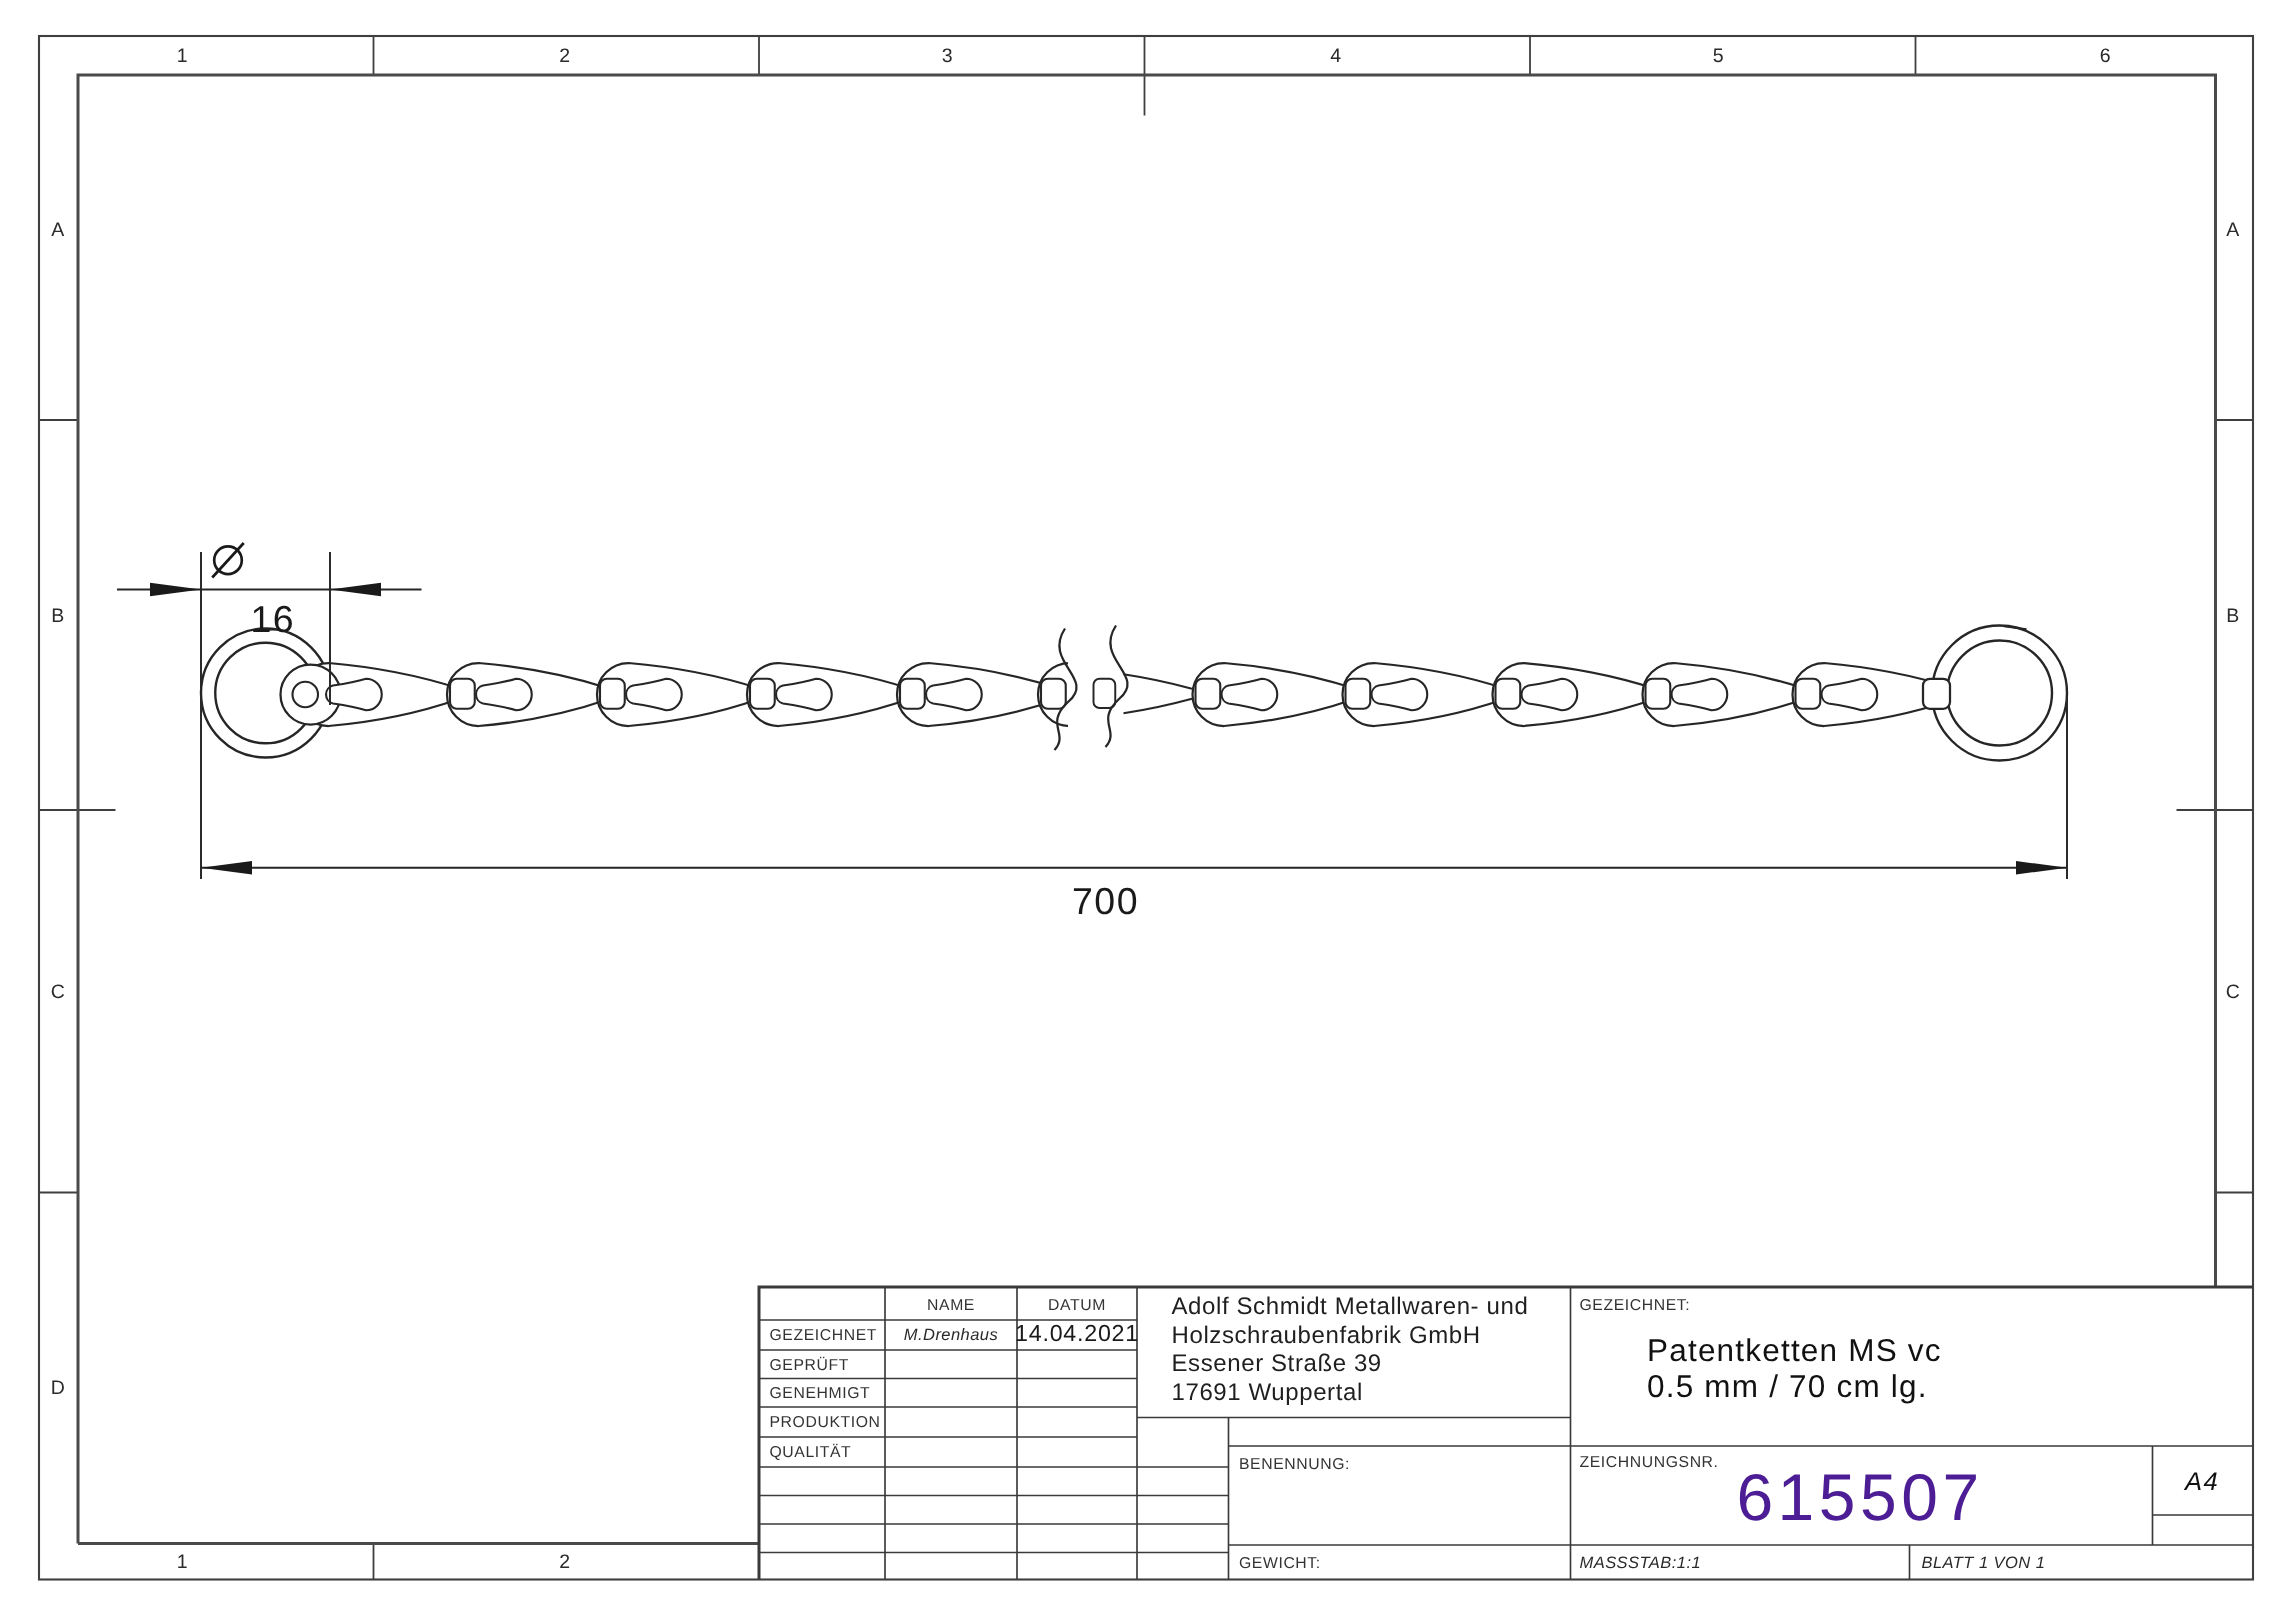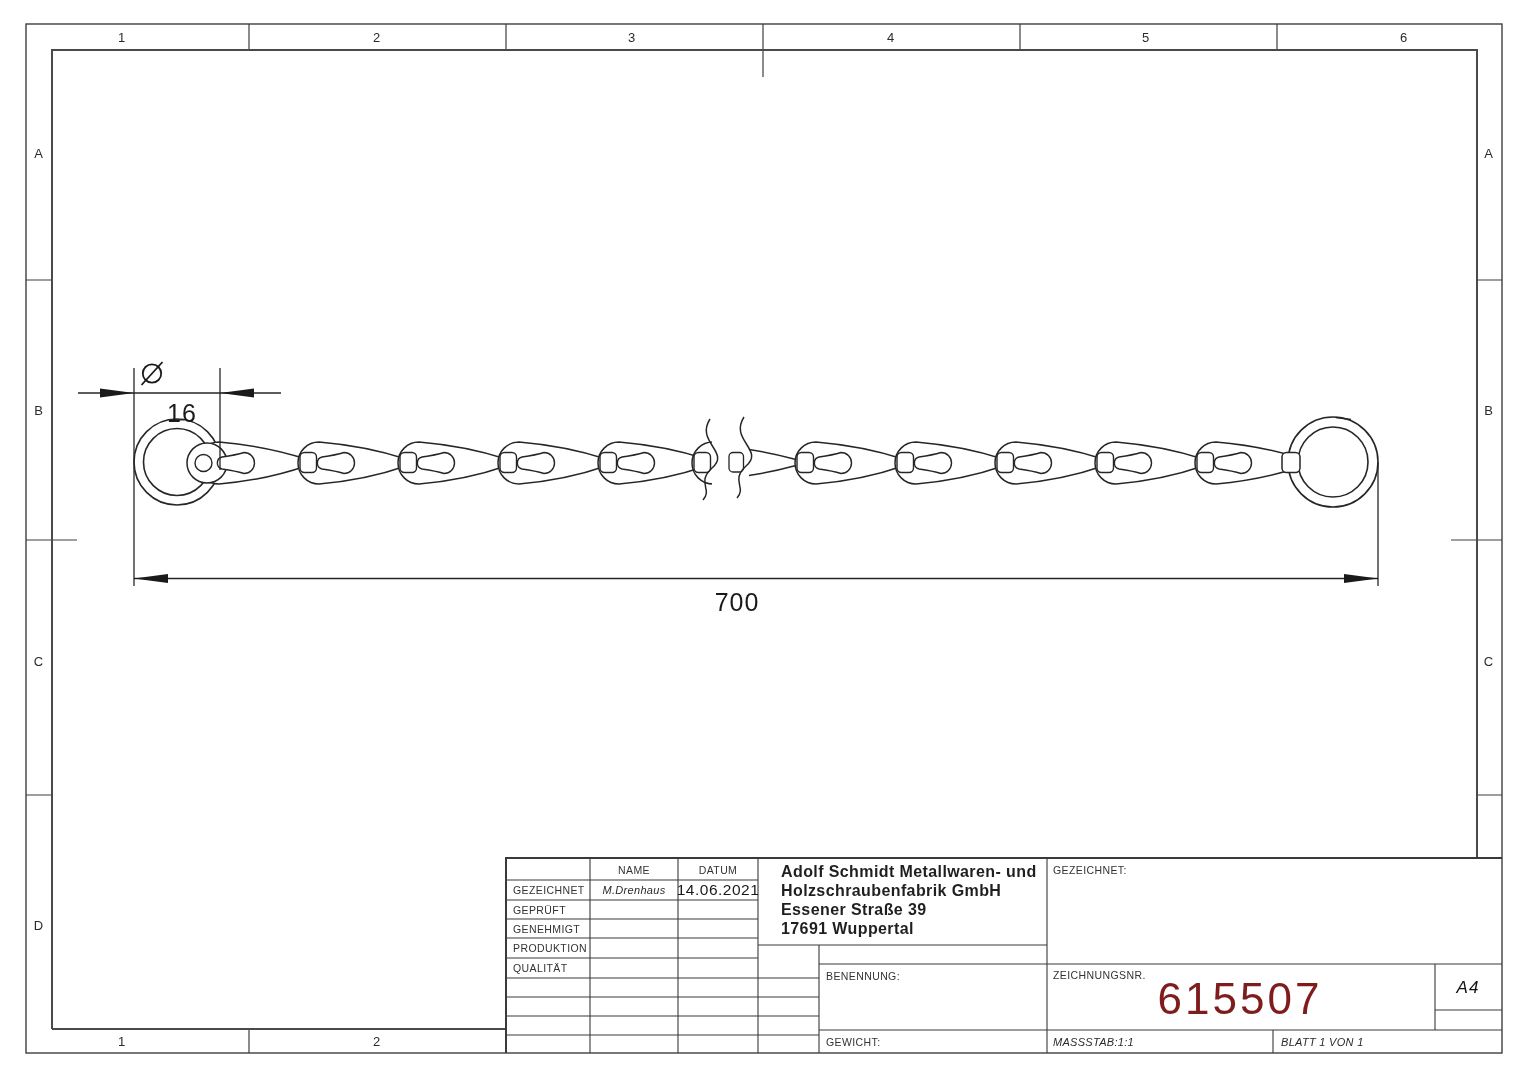--- a/index.html
+++ b/index.html
@@ -6,23 +6,23 @@
   .sheet{position:relative;width:1528px;height:1080px;background:#fff;
          font-family:"Liberation Sans",sans-serif;color:#1c1c1c;overflow:hidden;}
   svg.layer{position:absolute;left:0;top:0;width:1528px;height:1080px;}
   .txt{position:absolute;white-space:nowrap;}
   .ctr{transform:translate(-50%,-50%);}
   .vctr{transform:translateY(-50%);}
   .zone{font-size:13px;color:#2b2b2b;letter-spacing:1px;}
   .tb-small{font-size:10.5px;color:#333;letter-spacing:.4px;}
   .tb-cell{font-size:11px;color:#2a2a2a;letter-spacing:.3px;font-style:italic;}
   .tb-date{font-size:15.5px;color:#1a1a1a;letter-spacing:.5px;}
-  .company{font-size:16px;line-height:19px;color:#1f1f1f;letter-spacing:.4px;font-weight:bold;}
+  .company{font-size:16px;line-height:19px;color:#1f1f1f;letter-spacing:.4px;}
   .title-big{font-size:21px;line-height:24px;color:#111;letter-spacing:.8px;}
-  .dwg-no{font-size:44px;color:#7f1d1d;letter-spacing:3px;}
+  .dwg-no{font-size:44px;color:#4c1d95;letter-spacing:3px;}
   .paper{font-size:17px;color:#111;letter-spacing:1px;font-style:italic;}
   .dim-text{font-size:25px;color:#1a1a1a;letter-spacing:1px;margin-top:40px;}
 </style>
 </head>
 <body>
 
 <div class="sheet">
 
   <svg class="layer" viewBox="0 0 1528 1080">
 
@@ -136,34 +136,38 @@
   <div class="txt zone ctr" style="left:1489px;top:661px">C</div>
 
   <div class="txt dim-text" style="left:167px;top:359px">16</div>
   <div class="txt dim-text ctr" style="left:737px;top:562px">700</div>
 
   <div class="txt tb-small ctr" style="left:634px;top:870px">NAME</div>
   <div class="txt tb-small ctr" style="left:718px;top:870px">DATUM</div>
 
   <div class="txt tb-small vctr" style="left:513px;top:890px">GEZEICHNET</div>
   <div class="txt tb-cell ctr" style="left:634px;top:890px">M.Drenhaus</div>
-  <div class="txt tb-date ctr" style="left:718px;top:890px">14.06.2021</div>
+  <div class="txt tb-date ctr" style="left:718px;top:890px">14.04.2021</div>
   <div class="txt tb-small vctr" style="left:513px;top:910px">GEPRÜFT</div>
   <div class="txt tb-small vctr" style="left:513px;top:929px">GENEHMIGT</div>
   <div class="txt tb-small vctr" style="left:513px;top:948px">PRODUKTION</div>
   <div class="txt tb-small vctr" style="left:513px;top:968px">QUALITÄT</div>
 
   <div class="company" style="position:absolute;left:781px;top:862px">
     <div>Adolf Schmidt Metallwaren- und</div>
     <div>Holzschraubenfabrik GmbH</div>
     <div>Essener Straße 39</div>
     <div>17691 Wuppertal</div>
   </div>
 
   <div class="txt tb-small" style="left:1053px;top:864px">GEZEICHNET:</div>
+  <div class="title-big" style="position:absolute;left:1098px;top:889px">
+    <div>Patentketten MS vc</div>
+    <div>0.5 mm / 70 cm lg.</div>
+  </div>
 
   <div class="txt tb-small" style="left:826px;top:970px">BENENNUNG:</div>
   <div class="txt tb-small" style="left:826px;top:1036px">GEWICHT:</div>
   <div class="txt tb-small" style="left:1053px;top:969px">ZEICHNUNGSNR.</div>
   <div class="txt dwg-no ctr" style="left:1240px;top:999px">615507</div>
   <div class="txt paper ctr" style="left:1468px;top:988px">A4</div>
   <div class="txt tb-cell" style="left:1053px;top:1036px">MASSSTAB:1:1</div>
   <div class="txt tb-cell" style="left:1281px;top:1036px">BLATT 1 VON 1</div>
 </div>
 

